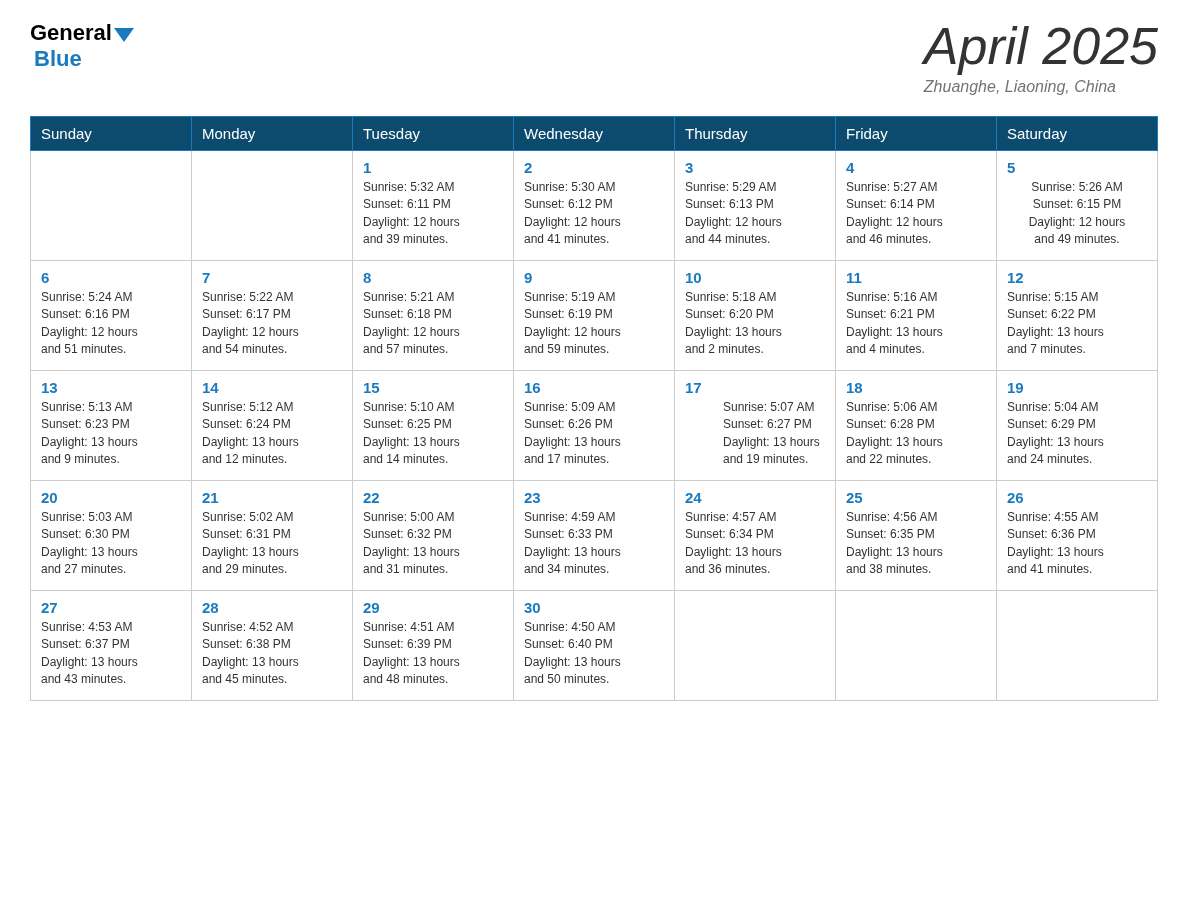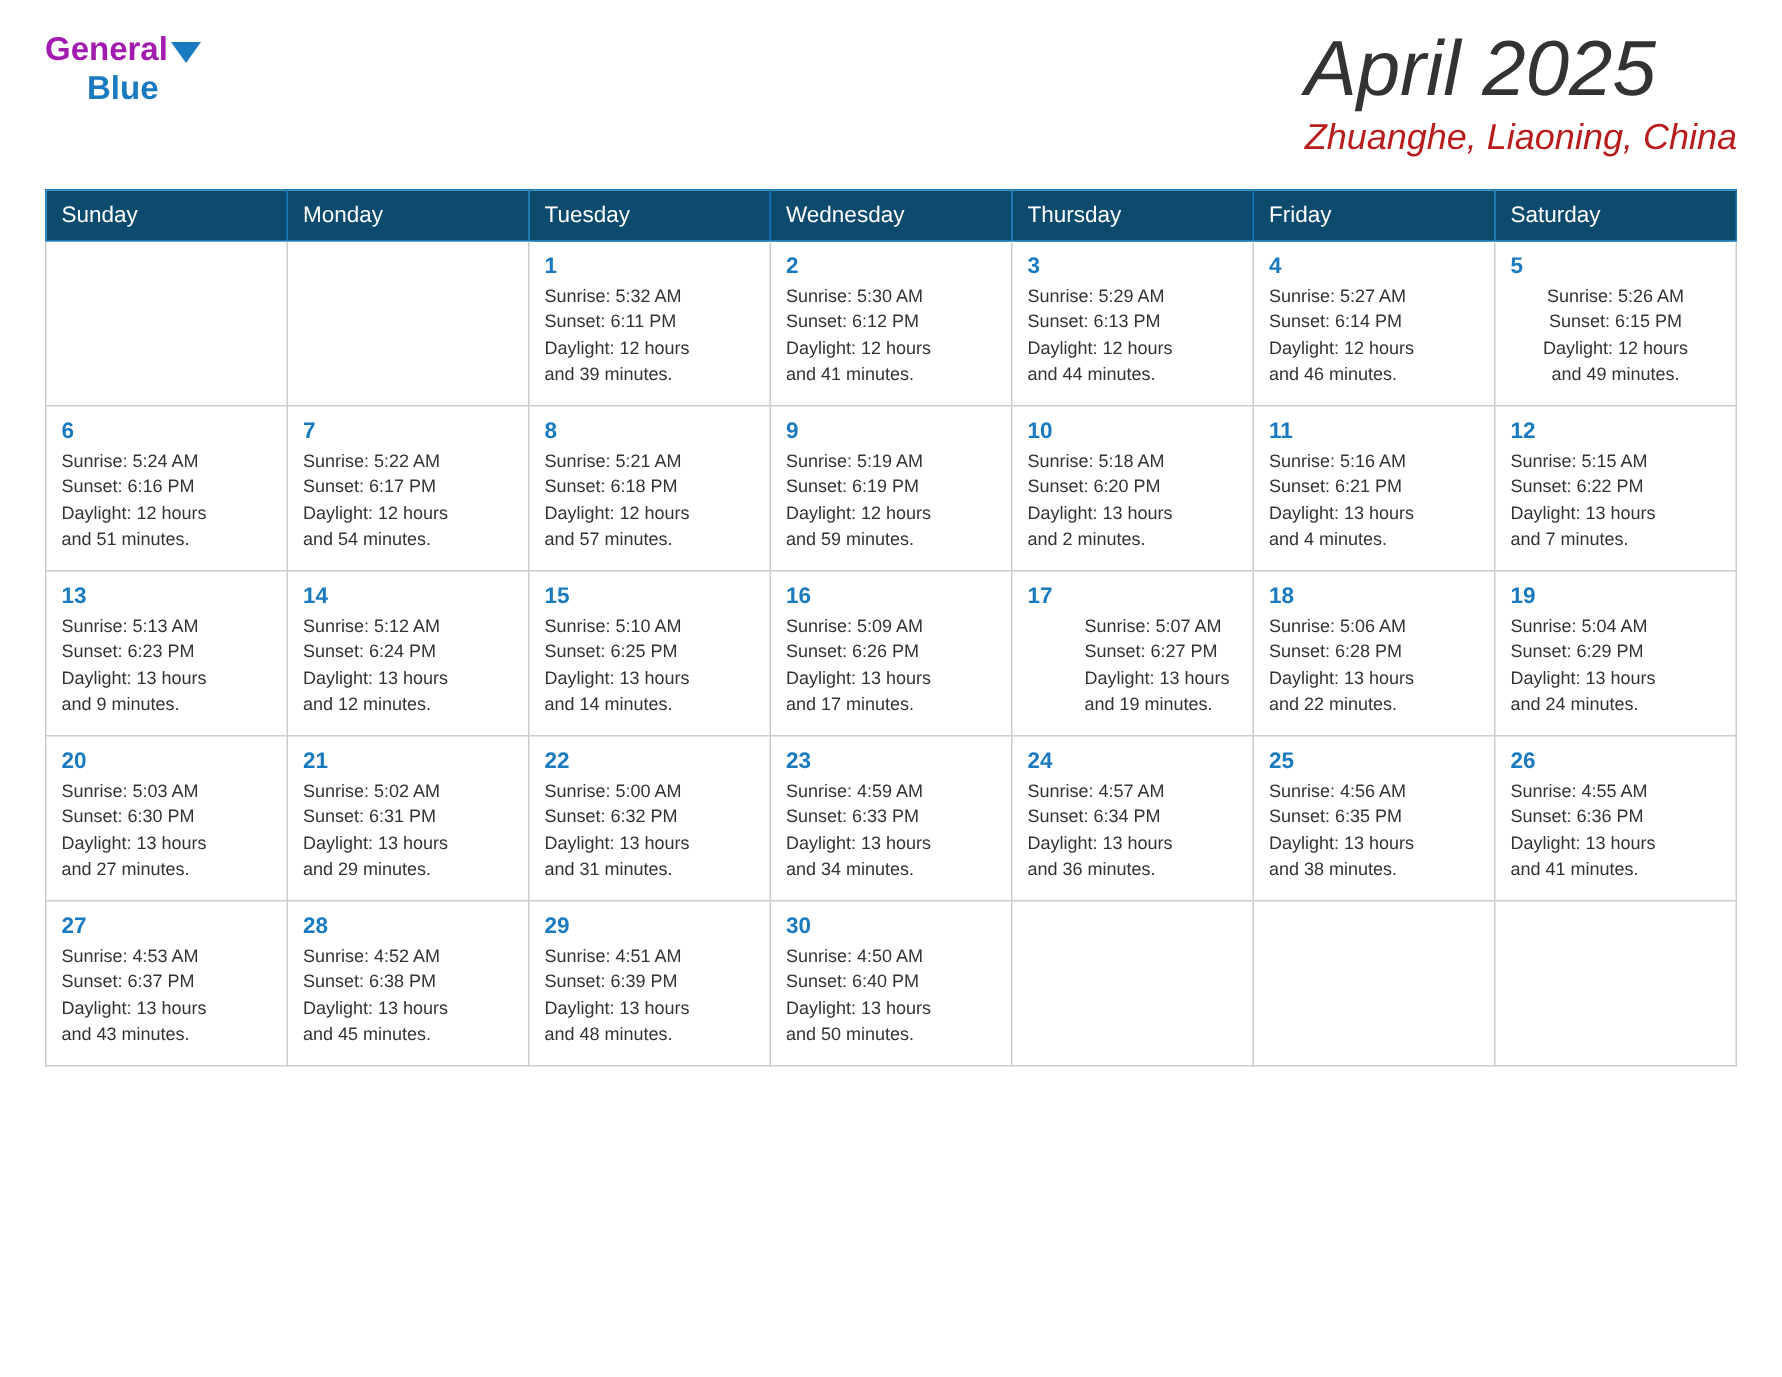--- a/index.html
+++ b/index.html
@@ -22,21 +22,21 @@
       align-items: flex-start;
     }
     .logo-text {
       display: flex;
       align-items: center;
       font-size: 22px;
       font-weight: bold;
       color: #333;
     }
     .logo-general {
-      color: #a21caf;
+      color: #000000;
     }
     .logo-arrow {
       display: inline-block;
       width: 0;
       height: 0;
       border-left: 10px solid transparent;
       border-right: 10px solid transparent;
       border-top: 14px solid #1a7abf;
       margin: 0 2px;
       vertical-align: middle;
@@ -49,22 +49,22 @@
     .title-section {
       font-style: italic;
     }
     .cal-title {
       font-size: 52px;
       color: #333;
       font-weight: 300;
       line-height: 1;
     }
     .cal-subtitle {
-      font-size: 24px;
-      color: #b91c1c;
+      font-size: 16px;
+      color: #737373;
       margin-top: 6px;
     }
     table {
       width: 100%;
       border-collapse: collapse;
     }
     thead tr th {
       background-color: #0c4a6e;
       color: #fff;
       font-size: 15px;
@@ -101,21 +101,21 @@
 </head>
 <body>
 
 <div class="header-row">
   <div class="logo">
     <div class="logo-text">
       <span class="logo-general">General</span>
       <span class="logo-arrow"></span>
     </div>
     <div style="margin-left:4px;">
-      <span class="logo-blue" style="font-size:22px;font-weight:bold;margin-left:24px;">Blue</span>
+      <span class="logo-blue" style="font-size:22px;font-weight:bold;">Blue</span>
     </div>
   </div>
   <div class="title-section">
     <div class="cal-title">April 2025</div>
     <div class="cal-subtitle">Zhuanghe, Liaoning, China</div>
   </div>
 </div>
 
 <table>
   <thead>

